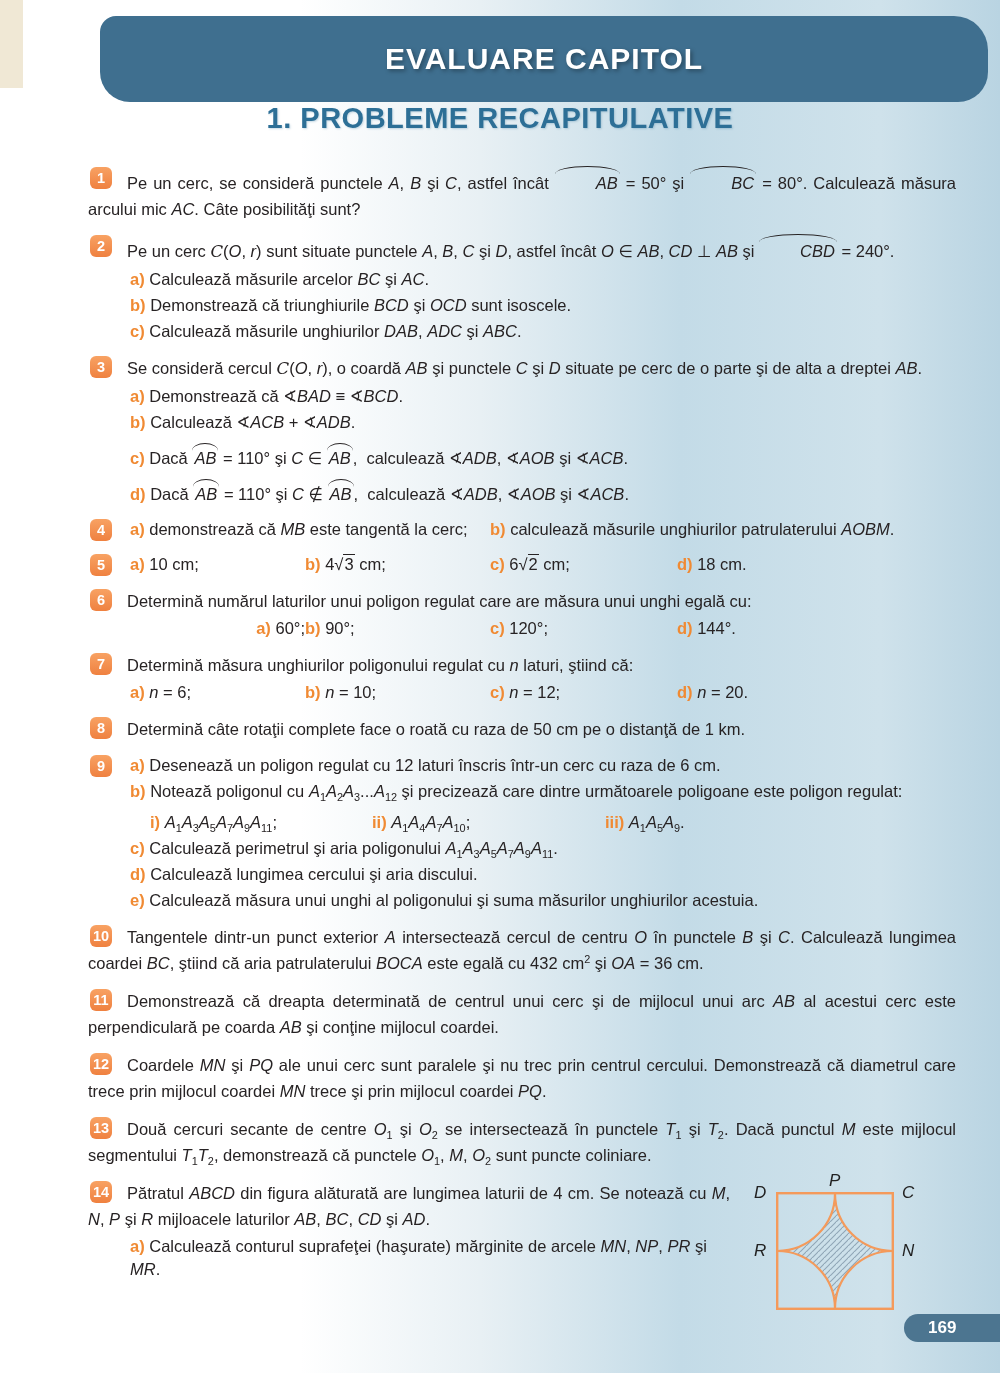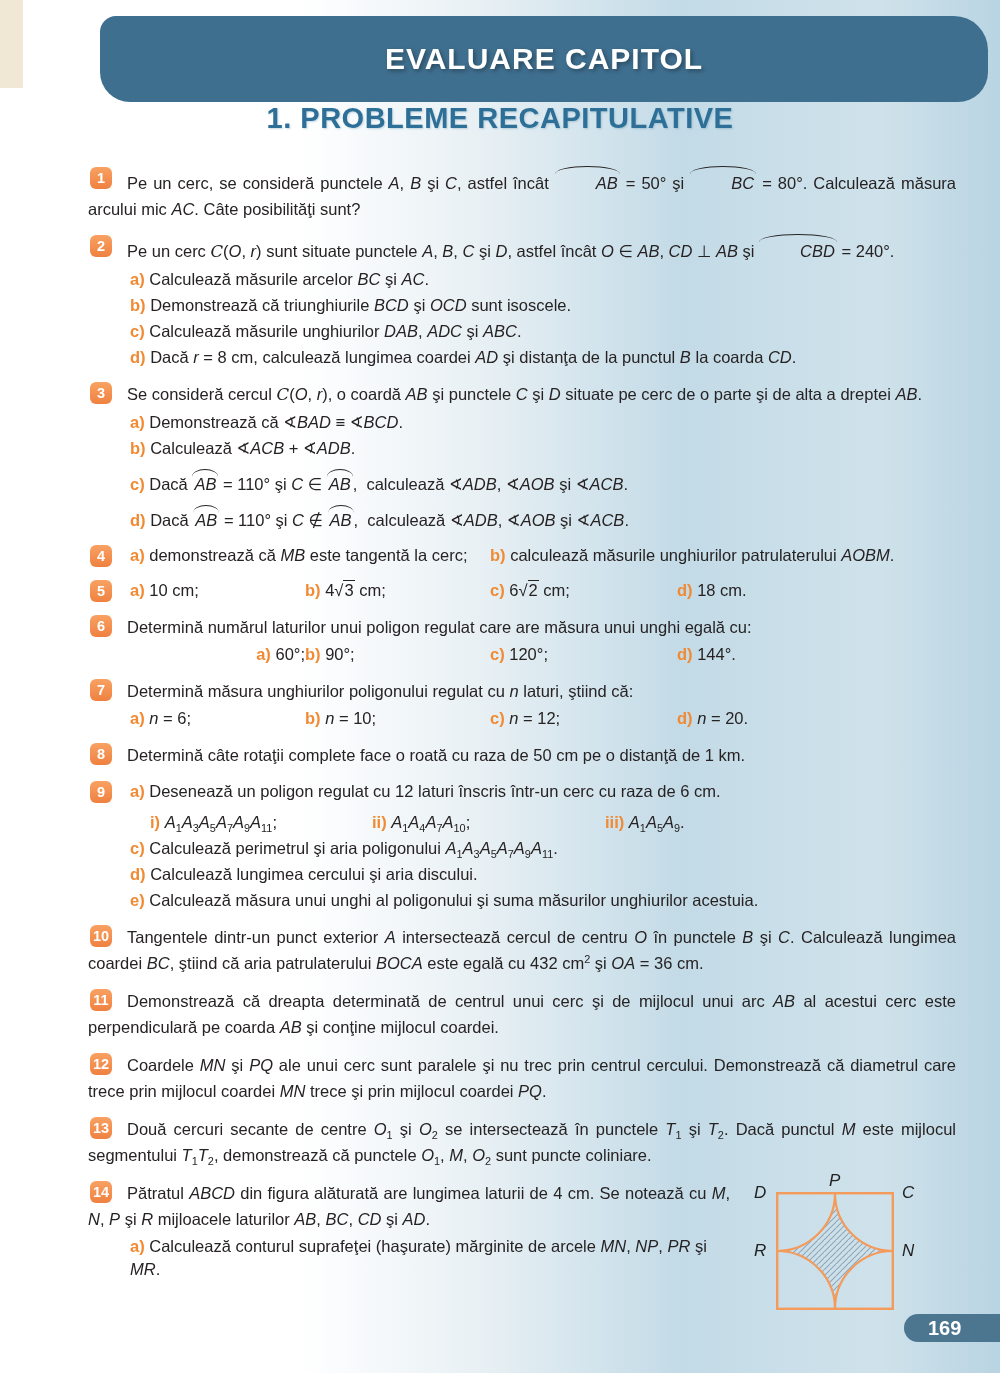--- a/index.html
+++ b/index.html
@@ -55,21 +55,21 @@
   .fig svg{position:absolute;left:30px;top:16px;}
   .fig .lbl{position:absolute;}
   .lbl-top-mid{left:83px;top:-5px;}
   .lbl-top-left{left:8px;top:7px;}
   .lbl-top-right{left:156px;top:7px;}
   .lbl-mid-left{left:8px;top:65px;}
   .lbl-mid-right{left:156px;top:65px;}
   .pagenum{
     position:absolute;top:1314px;right:0;width:96px;height:28px;box-sizing:border-box;
     background:#4C7590;border-radius:14px 0 0 14px;color:#fff;font-weight:bold;
-    font-size:20px;line-height:28px;padding-left:24px;
+    font-size:17px;line-height:28px;padding-left:24px;
   }
 </style>
 </head>
 <body>
 
 <div>
   <div class="cream-stripe"></div>
   <div class="banner">
     <span class="banner-text">EVALUARE CAPITOL</span>
   </div>
@@ -78,21 +78,20 @@
       <div class="problem">
         <span class="badge">1</span>
         <div class="intro ind">Pe un cerc, se consideră punctele <i>A</i>, <i>B</i> şi <i>C</i>, astfel încât <span class="arc"><i>AB</i></span> = 50° şi <span class="arc"><i>BC</i></span> = 80°. Calculează măsura arcului mic <i>AC</i>. Câte posibilităţi sunt?</div>
       </div>
       <div class="problem">
         <span class="badge">2</span>
         <div class="intro ind">Pe un cerc <i class="sc">C</i>(<i>O</i>, <i>r</i>) sunt situate punctele <i>A</i>, <i>B</i>, <i>C</i> şi <i>D</i>, astfel încât <i>O</i> ∈ <i>AB</i>, <i>CD</i> ⊥ <i>AB</i> şi <span class="arc"><i>CBD</i></span> = 240°.</div>
         <div class="sub"><span class="slabel">a)</span> <span>Calculează măsurile arcelor <i>BC</i> şi <i>AC</i>.</span></div>
         <div class="sub"><span class="slabel">b)</span> <span>Demonstrează că triunghiurile <i>BCD</i> şi <i>OCD</i> sunt isoscele.</span></div>
         <div class="sub"><span class="slabel">c)</span> <span>Calculează măsurile unghiurilor <i>DAB</i>, <i>ADC</i> şi <i>ABC</i>.</span></div>
-        <div class="sub"><span class="slabel">d)</span> <span>Dacă <i>r</i> = 8 cm, calculează lungimea coardei <i>AD</i> şi distanţa de la punctul <i>B</i> la coarda <i>CD</i>.</span></div>
       </div>
       <div class="problem">
         <span class="badge">3</span>
         <div class="intro ind">Se consideră cercul <i class="sc">C</i>(<i>O</i>, <i>r</i>), o coardă <i>AB</i> şi punctele <i>C</i> şi <i>D</i> situate pe cerc de o parte şi de alta a dreptei <i>AB</i>.</div>
         <div class="sub"><span class="slabel">a)</span> <span>Demonstrează că ∢<i>BAD</i> ≡ ∢<i>BCD</i>.</span></div>
         <div class="sub"><span class="slabel">b)</span> <span>Calculează ∢<i>ACB</i> + ∢<i>ADB</i>.</span></div>
         <div class="sub space"><span class="slabel">c)</span> <span>Dacă <span class="arc"><i>AB</i></span> = 110° şi <i>C</i> ∈ <span class="arc"><i>AB</i></span>,&nbsp; calculează ∢<i>ADB</i>, ∢<i>AOB</i> şi ∢<i>ACB</i>.</span></div>
         <div class="sub space"><span class="slabel">d)</span> <span>Dacă <span class="arc"><i>AB</i></span> = 110° şi <i>C</i> ∉ <span class="arc"><i>AB</i></span>,&nbsp; calculează ∢<i>ADB</i>, ∢<i>AOB</i> şi ∢<i>ACB</i>.</span></div>
       </div>
       <div class="problem">
@@ -131,20 +130,21 @@
           <span class="cell"><span class="slabel">d)</span> <span><i>n</i> = 20.</span></span>
         </div>
       </div>
       <div class="problem">
         <span class="badge">8</span>
         <div class="intro ind">Determină câte rotaţii complete face o roată cu raza de 50 cm pe o distanţă de 1 km.</div>
       </div>
       <div class="problem">
         <span class="badge">9</span>
         <div class="sub"><span class="slabel">a)</span> <span>Desenează un poligon regulat cu 12 laturi înscris într-un cerc cu raza de 6 cm.</span></div>
+        <div class="sub"><span class="slabel">b)</span> <span>Notează poligonul cu <i>A</i><sub>1</sub><i>A</i><sub>2</sub><i>A</i><sub>3</sub>...<i>A</i><sub>12</sub> şi precizează care dintre următoarele poligoane este poligon regulat:</span></div>
         <div class="row" style="margin-left: 62px; margin-top: 8px;">
           <span class="cell" style="width: 222px;"><span class="slabel">i)</span> <span><i>A</i><sub>1</sub><i>A</i><sub>3</sub><i>A</i><sub>5</sub><i>A</i><sub>7</sub><i>A</i><sub>9</sub><i>A</i><sub>11</sub>;</span></span>
           <span class="cell" style="width: 233px;"><span class="slabel">ii)</span> <span><i>A</i><sub>1</sub><i>A</i><sub>4</sub><i>A</i><sub>7</sub><i>A</i><sub>10</sub>;</span></span>
           <span class="cell"><span class="slabel">iii)</span> <span><i>A</i><sub>1</sub><i>A</i><sub>5</sub><i>A</i><sub>9</sub>.</span></span>
         </div>
         <div class="sub"><span class="slabel">c)</span> <span>Calculează perimetrul şi aria poligonului <i>A</i><sub>1</sub><i>A</i><sub>3</sub><i>A</i><sub>5</sub><i>A</i><sub>7</sub><i>A</i><sub>9</sub><i>A</i><sub>11</sub>.</span></div>
         <div class="sub"><span class="slabel">d)</span> <span>Calculează lungimea cercului şi aria discului.</span></div>
         <div class="sub"><span class="slabel">e)</span> <span>Calculează măsura unui unghi al poligonului şi suma măsurilor unghiurilor acestuia.</span></div>
       </div>
       <div class="problem">

